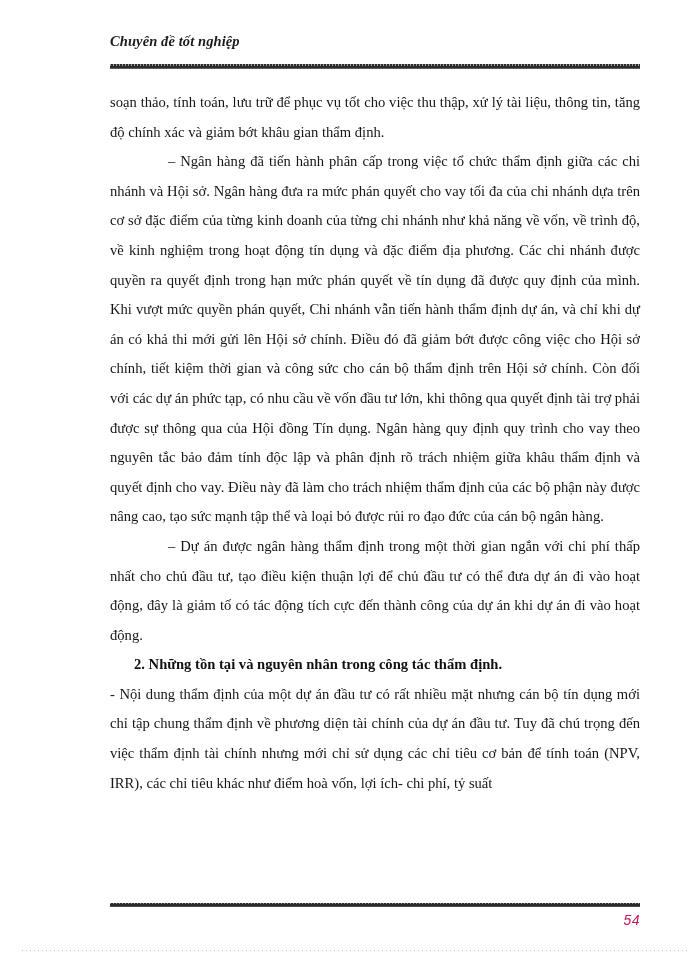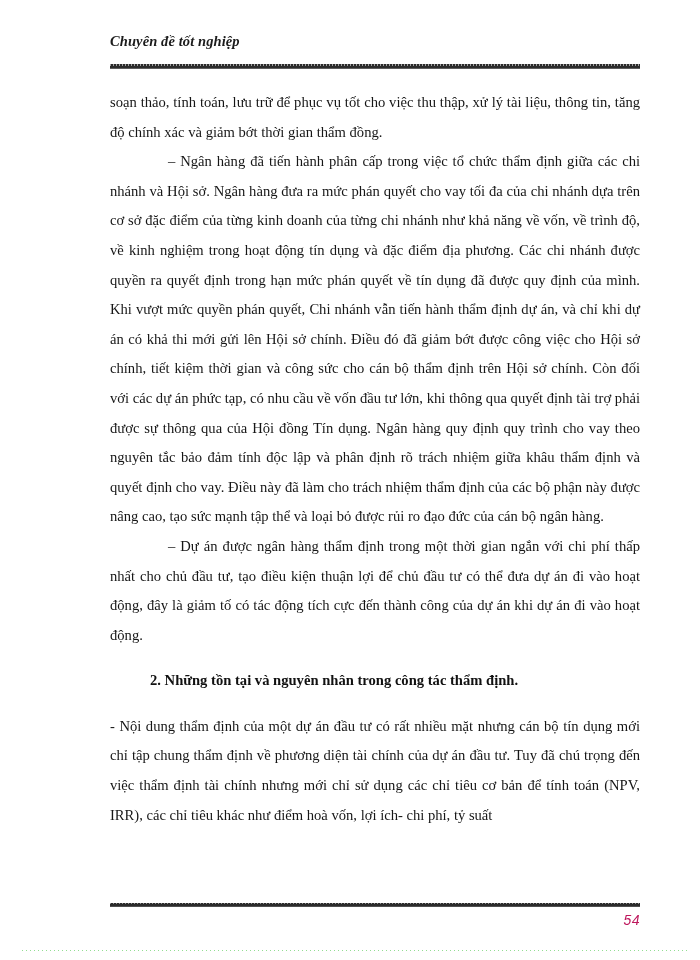--- a/index.html
+++ b/index.html
@@ -90,21 +90,21 @@
     font-size: 14.6px;
     line-height: 29.6px;
     text-align: justify;
     text-justify: inter-word;
     color: #161616;
   }
   p.para.indent {
     text-indent: 58px;
   }
   p.heading {
-    margin: 16px;
+    margin: 0;
     font-size: 14.6px;
     line-height: 29.6px;
     font-weight: 700;
     color: #111111;
   }
   p.heading.lvl2 { padding-left: 24px; }
   p.heading.lvl3 { padding-left: 24px; }
 
   
   .footer-rule {
@@ -168,21 +168,21 @@
   <div class="running-header">
     <span class="header-left">Chuyên đề tốt nghiệp</span>
   </div>
 
   <div class="header-rule">
     <div class="band"></div>
     <div class="hair"></div>
   </div>
 
   <div class="body-text">
-    <p class="para">soạn thảo, tính toán, lưu trữ để phục vụ tốt cho việc thu thập, xử lý tài liệu, thông tin, tăng độ chính xác và giảm bớt thời gian thẩm đồng.</p>
+    <p class="para">soạn thảo, tính toán, lưu trữ để phục vụ tốt cho việc thu thập, xử lý tài liệu, thông tin, tăng độ chính xác và giảm bớt khâu gian thẩm định.</p>
     <p class="para indent">–  Ngân hàng đã tiến hành phân cấp trong việc tổ chức thẩm định giữa các chi nhánh và Hội sở. Ngân hàng đưa ra mức phán quyết cho vay tối đa của chi nhánh dựa trên cơ sở đặc điểm của từng kinh doanh của từng chi nhánh như khả năng về vốn, về trình độ, về kinh nghiệm trong hoạt động tín dụng và đặc điểm địa phương. Các chi nhánh được quyền ra quyết định trong hạn mức phán quyết về tín dụng đã được quy định của mình. Khi vượt mức quyền phán quyết, Chi nhánh vẫn tiến hành thẩm định dự án, và chỉ khi dự án có khả thi mới gửi lên Hội sở chính. Điều đó đã giảm bớt được công việc cho Hội sở chính, tiết kiệm thời gian và công sức cho cán bộ thẩm định trên Hội sở chính. Còn đối với các dự án phức tạp, có nhu cầu về vốn đầu tư lớn, khi thông qua quyết định tài trợ phải được sự thông qua của Hội đồng Tín dụng. Ngân hàng quy định quy trình cho vay theo nguyên tắc bảo đảm tính độc lập và phân định rõ trách nhiệm giữa khâu thẩm định và quyết định cho vay. Điều này đã làm cho trách nhiệm thẩm định của các bộ phận này được nâng cao, tạo sức mạnh tập thể và loại bỏ được rủi ro đạo đức của cán bộ ngân hàng.</p>
     <p class="para indent">–  Dự án được ngân hàng thẩm định trong một thời gian ngắn với chi phí thấp nhất cho chủ đầu tư, tạo điều kiện thuận lợi để chủ đầu tư có thể đưa dự án đi vào hoạt động, đây là giảm tố có tác động tích cực đến thành công của dự án khi dự án đi vào hoạt động.</p>
     <p class="heading lvl2">2.  Những tồn tại và nguyên nhân trong công tác thẩm định.</p>
     <p class="para">- Nội dung thẩm định của một dự án đầu tư có rất nhiều mặt nhưng cán bộ tín dụng mới chỉ tập chung thẩm định về phương diện tài chính của dự án đầu tư. Tuy đã chú trọng đến việc thẩm định tài chính nhưng mới chỉ sử dụng các chỉ tiêu cơ bản để tính toán (NPV, IRR), các chỉ tiêu khác như điểm hoà vốn, lợi ích- chi phí, tỷ suất</p>
   </div>
 
   <div class="footer-rule">
     <div class="band"></div>
     <div class="hair"></div>
   </div>

